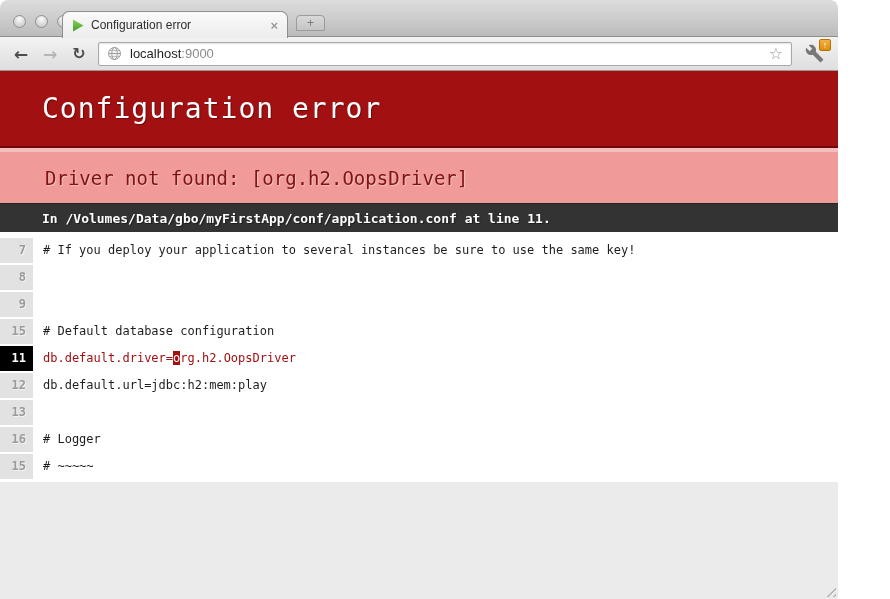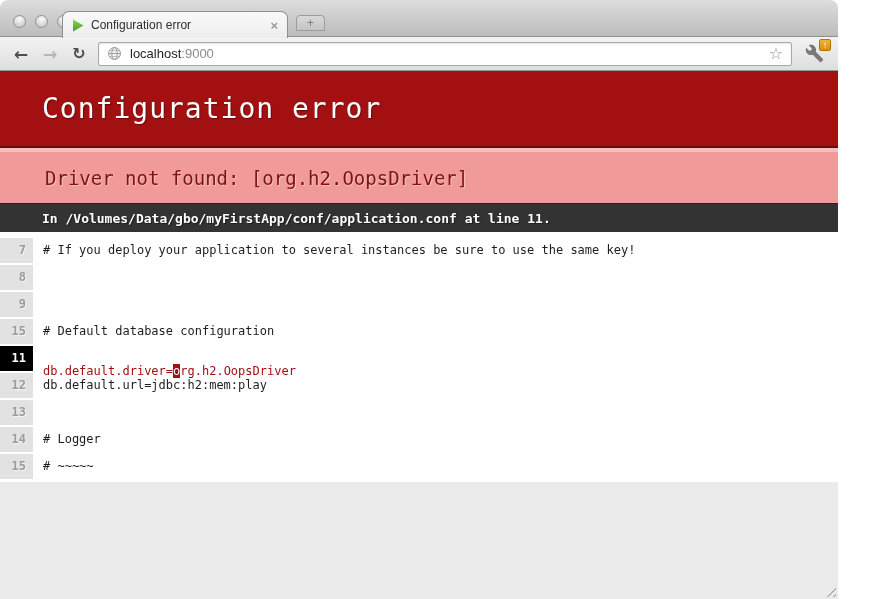--- a/index.html
+++ b/index.html
@@ -56,21 +56,21 @@
   .filebar{ height:29px; flex:none; background:#333; border-top:1px solid #242424;
     display:flex; align-items:center; padding:7px 42px; font-size:13px; font-weight:bold;
     color:#fff; text-shadow:1px 1px 1px rgba(0,0,0,.45); }
   .codeblock{ flex:none; background:#fff; padding:5px 0 2px; }
   .row{ display:flex; height:27px; font-size:12px; }
   .num{ flex:none; width:33px; height:25px; margin-top:1px; background:#e2e2e2;
     color:#9b9b9b; font-weight:bold; text-align:right; padding-right:7px; line-height:25px;
     text-shadow:1px 1px 0 rgba(255,255,255,.6); }
   .code{ padding-left:10px; line-height:27px; white-space:pre; color:#1e1e1e; }
   .row.error .num{ background:#000000; color:#fff; text-shadow:1px 1px 1px rgba(0,0,0,.3); }
-  .row.error .code{ color:#A31012;margin-top:13px; }
+  .row.error .code{ color:#A31012; }
   .marker{ background:#A31012; color:#fff; }
   .bottomfill{ flex:1; background:#ebebeb; position:relative; }
   .grip{ position:absolute; right:2px; bottom:2px; width:13px; height:13px;
     clip-path:polygon(100% 0, 100% 100%, 0 100%);
     background:repeating-linear-gradient(135deg, #b3b3b3 0 1px, transparent 1px 4px); }
 </style>
 </head>
 <body>
 
 <div class="window">
@@ -163,21 +163,21 @@
       </div>
       <div class="row">
         <span class="num">12</span>
         <span class="code">db.default.url=jdbc:h2:mem:play</span>
       </div>
       <div class="row">
         <span class="num">13</span>
         <span class="code"></span>
       </div>
       <div class="row">
-        <span class="num">14</span>
+        <span class="num">16</span>
         <span class="code"># Logger</span>
       </div>
       <div class="row">
         <span class="num">15</span>
         <span class="code"># ~~~~~</span>
       </div>
     </div>
 
     <div class="bottomfill">
       <div class="grip"></div>

